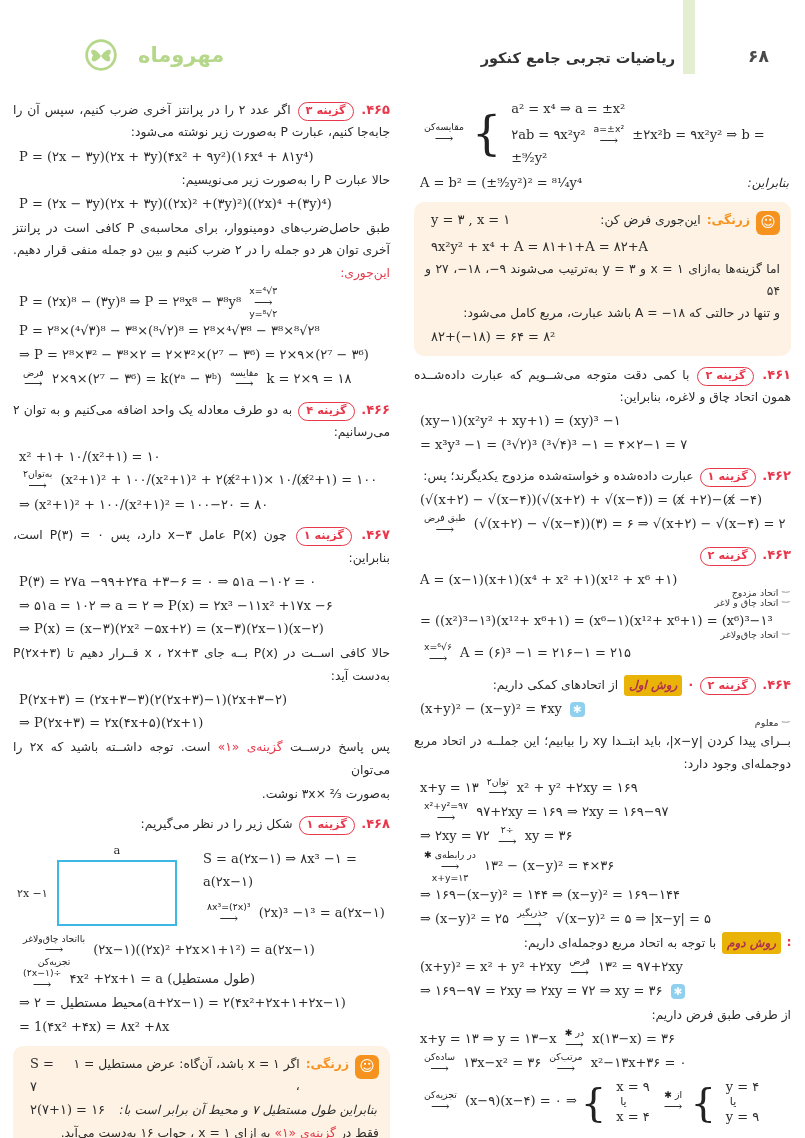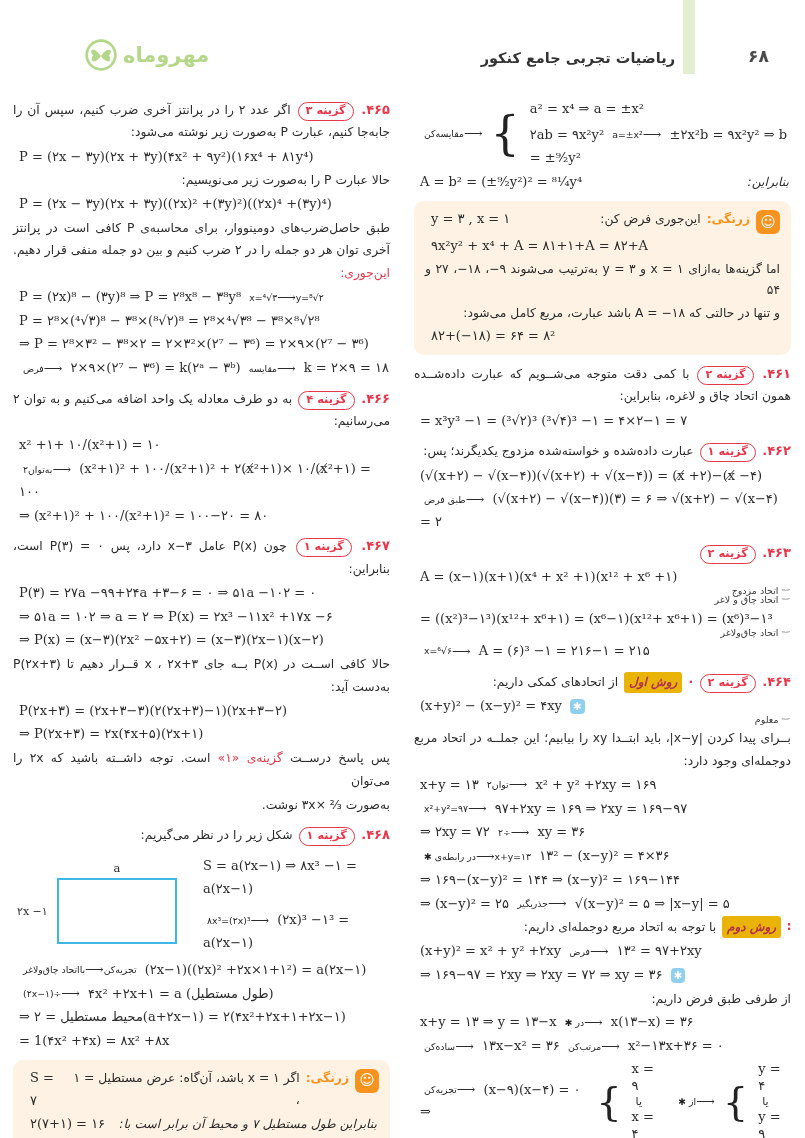--- a/index.html
+++ b/index.html
@@ -2,21 +2,21 @@
 <html lang="fa"><head>
 <meta charset="utf-8">
 <style>
   html,body{margin:0;padding:0;background:#ffffff;}
   body{
     width:805px;height:1138px;overflow:hidden;position:relative;
     font-family:"DejaVu Sans",sans-serif;color:#2b2b2b;direction:rtl;
   }
   
   .hdr{position:relative;height:92px;}
-  .brand{position:absolute;left:84px;top:38px;display:flex;align-items:center;gap:5px;
+  .brand{position:absolute;left:84px;top:38px;display:flex;align-items:center;gap:20px;
          color:#b5d78a;font-size:21px;font-weight:bold;direction:ltr;}
   .brand svg{display:block;}
   .greenbar{position:absolute;left:683px;top:0;width:12px;height:74px;background:#e4efd2;}
   .pagenum{position:absolute;left:748px;top:46px;font-size:17px;font-weight:bold;color:#4a4a4a;}
   .booktitle{position:absolute;right:130px;top:50px;font-size:14.5px;font-weight:bold;color:#333;}
   
   .content{display:flex;gap:24px;padding:4px 14px 0 14px;align-items:flex-start;}
   .col{width:377px;flex:0 0 377px;}
   .problem{margin-bottom:7px;}
   .phead{margin:2px 0;font-size:12.3px;line-height:1.8;text-align:justify;}
@@ -29,21 +29,21 @@
   .tline{margin:1px 0;font-size:12.3px;line-height:1.85;text-align:justify;}
   .emph{color:#e8374a;font-weight:normal;}
   .mwrap{margin:1px 0;}
   .mline{direction:ltr;text-align:left;font-family:"DejaVu Serif","DejaVu Sans",serif;
          font-size:13px;line-height:1.75;padding-left:6px;}
   .note{direction:rtl;text-align:right;font-size:9.5px;color:#3a3a3a;padding-left:34px;
         margin-top:-4px;line-height:1.3;}
   .mixed{display:flex;direction:ltr;justify-content:space-between;align-items:baseline;margin:1px 0;}
   .mixed .mtext{direction:rtl;font-size:12.3px;line-height:1.85;padding-right:2px;font-style:italic;}
   
-  .arr{display:inline-flex;flex-direction:row;align-items:center;margin:0 4px;
+  .arr{display:inline-flex;flex-direction:column;align-items:center;margin:0 4px;
        vertical-align:middle;line-height:1.05;}
   .arr-lbl{font-size:9.3px;direction:rtl;font-family:"DejaVu Sans",sans-serif;
            color:#1f1f1f;white-space:nowrap;}
   .arr-line{font-size:13px;}
   .star{background:#8fd0ef;color:#fff;border-radius:4px;padding:0 3px;font-size:10.5px;
         margin:0 4px;display:inline-block;line-height:1.4;vertical-align:middle;
         font-family:"DejaVu Sans",sans-serif;}
   
   .system{direction:ltr;display:flex;align-items:center;gap:4px;margin:2px 0;}
   .brace{font-size:46px;font-weight:200;line-height:0.85;
@@ -127,20 +127,23 @@
             <p class="tline">اما گزینه‌ها به‌ازای x = ۱ و y = ۳ به‌ترتیب می‌شوند ۹−، ۱۸−، ۲۷ و ۵۴</p>
             <p class="tline">و تنها در حالتی که A = −۱۸ باشد عبارت، مربع کامل می‌شود:</p>
             <div class="mwrap">
               <div class="mline">۸۲+(−۱۸) = ۶۴ = ۸²</div>
             </div>
           </div>
         </section>
         <section class="problem">
           <p class="phead"><span class="pnum">۴۶۱. </span><span class="pill">گزینه ۲</span> با کمی دقت متوجه می‌شــویم که عبارت داده‌شــده همون اتحاد چاق و لاغره، بنابراین:</p>
           <div class="mwrap">
+            <div class="mline">(xy−۱)(x²y² + xy+۱) = (xy)³ −۱</div>
+          </div>
+          <div class="mwrap">
             <div class="mline">= x³y³ −۱ = (³√۲)³ (³√۴)³ −۱ = ۴×۲−۱ = ۷</div>
           </div>
         </section>
         <section class="problem">
           <p class="phead"><span class="pnum">۴۶۲. </span><span class="pill">گزینه ۱</span> عبارت داده‌شده و خواسته‌شده مزدوج یکدیگرند؛ پس:</p>
           <div class="mwrap">
             <div class="mline">(√(x+۲) − √(x−۴))(√(x+۲) + √(x−۴)) = (x̸ +۲)−(x̸ −۴)</div>
           </div>
           <div class="mwrap">
             <div class="mline"><span class="arr">

